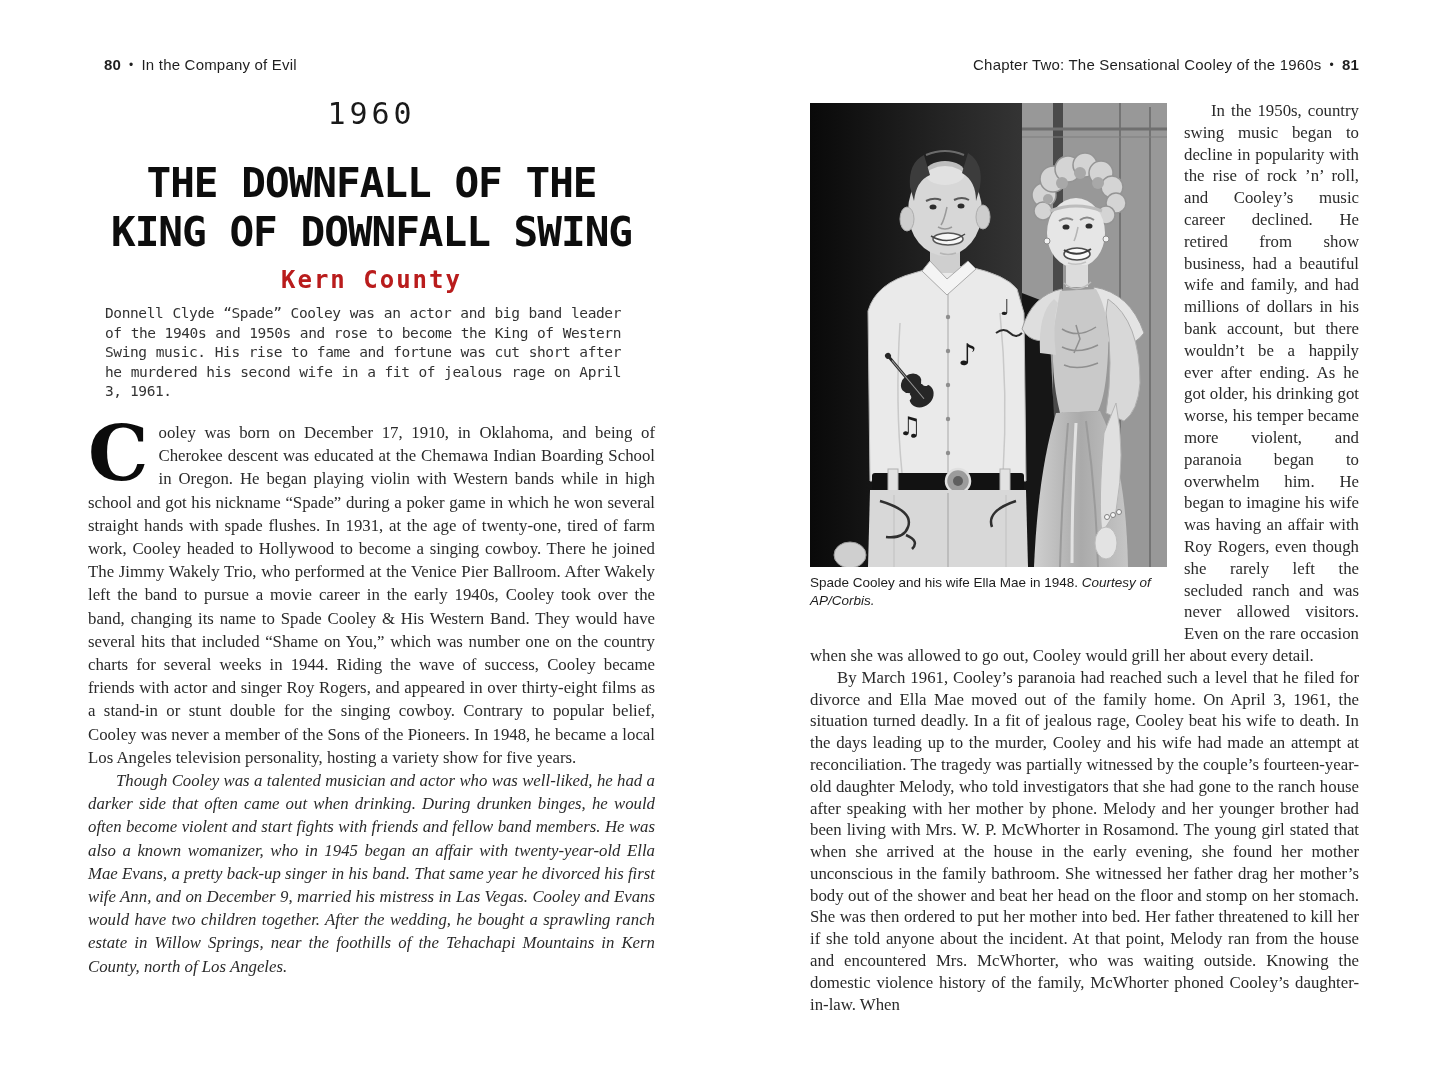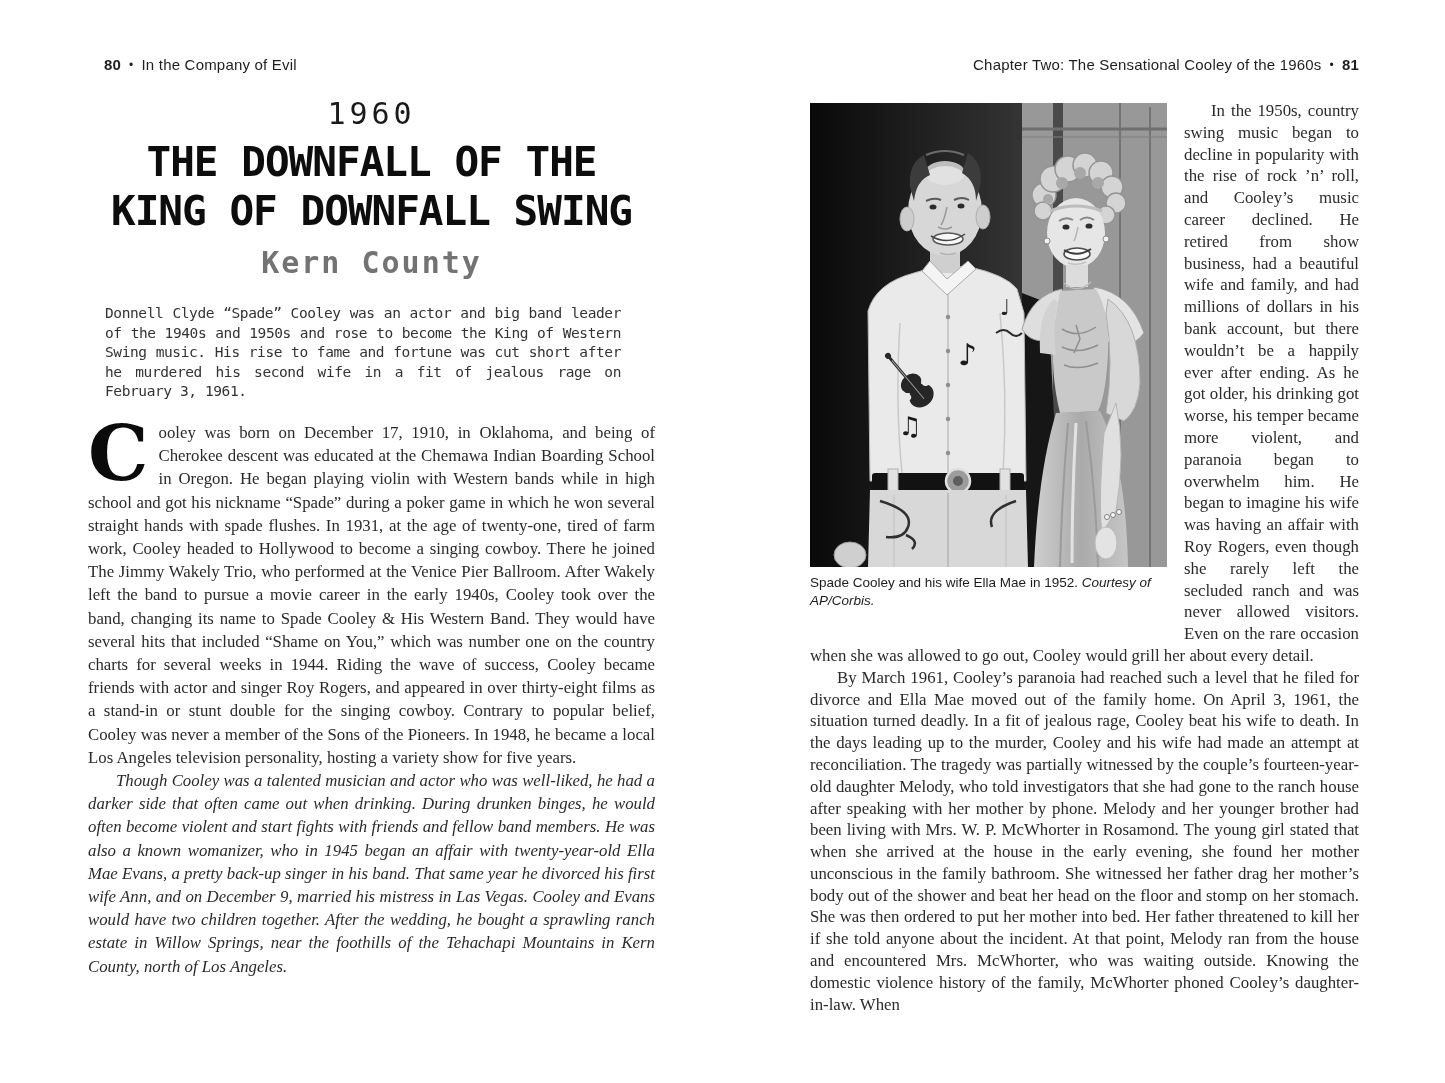--- a/index.html
+++ b/index.html
@@ -10,24 +10,24 @@
   .running-header{position:absolute;top:56px;font-family:"Liberation Sans", sans-serif;
                   font-size:15px;color:#1f1f1f;letter-spacing:.2px;}
   .running-header .num{font-weight:bold;}
   .running-header .bullet{display:inline-block;margin:0 8px;font-size:12px;vertical-align:1px;}
   .header-left{left:104px;width:567px;}
   .header-right{left:810px;width:549px;text-align:right;}
 
   
   .title-block{position:absolute;left:88px;top:96px;width:567px;text-align:center;color:#121212;}
   .year{font-family:"DejaVu Sans Mono", monospace;font-size:30px;letter-spacing:4px;color:#1a1a1a;}
-  .chapter-title{margin-top:7px;font-family:"DejaVu Sans Mono", monospace;font-weight:bold;
+  .chapter-title{margin-top:28px;font-family:"DejaVu Sans Mono", monospace;font-weight:bold;
                  font-size:41px;line-height:49px;letter-spacing:-1px;color:#0d0d0d;}
   .subtitle{margin-top:9px;font-family:"DejaVu Sans Mono", monospace;font-weight:bold;
-            font-size:30px;letter-spacing:2px;color:#737373;}
+            font-size:24px;letter-spacing:2px;color:#b91c1c;}
 
   
   .intro{position:absolute;left:105px;top:304px;width:516px;
          font-family:"DejaVu Sans Mono", monospace;font-size:14.5px;line-height:19.5px;
          letter-spacing:-.4px;text-align:justify;color:#333;}
 
   
   .body-left{position:absolute;left:88px;top:421px;width:567px;
              font-size:16.8px;line-height:23.2px;text-align:justify;}
   .body-left p{margin:0;}
@@ -60,21 +60,21 @@
 
   <div class="title-block">
     <div class="year">1960</div>
     <div class="chapter-title">
       <div>THE DOWNFALL OF THE</div>
       <div>KING OF DOWNFALL SWING</div>
     </div>
     <div class="subtitle">Kern County</div>
   </div>
 
-  <div class="intro">Donnell Clyde “Spade” Cooley was an actor and big band leader of the 1940s and 1950s and rose to become the King of Western Swing music. His rise to fame and fortune was cut short after he murdered his second wife in a fit of jealous rage on February 3, 1961.</div>
+  <div class="intro">Donnell Clyde “Spade” Cooley was an actor and big band leader of the 1940s and 1950s and rose to become the King of Western Swing music. His rise to fame and fortune was cut short after he murdered his second wife in a fit of jealous rage on April 3, 1961.</div>
 
   <div class="body-left">
     <p><span class="dropcap">C</span><span>ooley was born on December 17, 1910, in Oklahoma, and being of Cherokee descent was educated at the Chemawa Indian Boarding School in Oregon. He began playing violin with Western bands while in high school and got his nickname “Spade” during a poker game in which he won several straight hands with spade flushes. In 1931, at the age of twenty-one, tired of farm work, Cooley headed to Hollywood to become a singing cowboy. There he joined The Jimmy Wakely Trio, who performed at the Venice Pier Ballroom. After Wakely left the band to pursue a movie career in the early 1940s, Cooley took over the band, changing its name to Spade Cooley &amp; His Western Band. They would have several hits that included “Shame on You,” which was number one on the country charts for several weeks in 1944. Riding the wave of success, Cooley became friends with actor and singer Roy Rogers, and appeared in over thirty-eight films as a stand-in or stunt double for the singing cowboy. Contrary to popular belief, Cooley was never a member of the Sons of the Pioneers. In 1948, he became a local Los Angeles television personality, hosting a variety show for five years.</span></p>
     <p class="indent">Though Cooley was a talented musician and actor who was well-liked, he had a darker side that often came out when drinking. During drunken binges, he would often become violent and start fights with friends and fellow band members. He was also a known womanizer, who in 1945 began an affair with twenty-year-old Ella Mae Evans, a pretty back-up singer in his band. That same year he divorced his first wife Ann, and on December 9, married his mistress in Las Vegas. Cooley and Evans would have two children together. After the wedding, he bought a sprawling ranch estate in Willow Springs, near the foothills of the Tehachapi Mountains in Kern County, north of Los Angeles.</p>
   </div>
 
   <div class="right-content">
 
     <div class="figure">
       <svg class="photo-svg" viewBox="0 0 357 464" xmlns="http://www.w3.org/2000/svg" role="img">
@@ -198,21 +198,21 @@
           <path d="M258,320 Q252,390 250,464 M276,318 Q286,390 288,464" stroke="#9b9b9b" stroke-width="2" fill="none"></path>
           <path d="M266,320 Q262,390 262,460" stroke="#e2e2e2" stroke-width="3" fill="none"></path>
           <path d="M306,300 Q316,350 306,408 L292,430 Q288,400 294,330 Z" fill="#e0e0e0" stroke="#b5b5b5"></path>
           <circle cx="297" cy="414" r="2.5" fill="#f6f6f6" stroke="#7f7f7f"></circle>
           <circle cx="303" cy="412" r="2.5" fill="#f6f6f6" stroke="#7f7f7f"></circle>
           <circle cx="309" cy="409" r="2.5" fill="#f6f6f6" stroke="#7f7f7f"></circle>
           <ellipse cx="296" cy="440" rx="11" ry="16" fill="#e3e3e3" stroke="#bdbdbd"></ellipse>
         </g>
       </svg>
       <div class="caption">
-        <span>Spade Cooley and his wife Ella Mae in 1952.</span>
+        <span>Spade Cooley and his wife Ella Mae in 1948.</span>
         <span class="credit">Courtesy of AP/Corbis.</span>
       </div>
     </div>
 
     <p>In the 1950s, country swing music began to decline in popularity with the rise of rock ’n’ roll, and Cooley’s music career declined. He retired from show business, had a beautiful wife and family, and had millions of dollars in his bank account, but there wouldn’t be a happily ever after ending. As he got older, his drinking got worse, his temper became more violent, and paranoia began to overwhelm him. He began to imagine his wife was having an affair with Roy Rogers, even though she rarely left the secluded ranch and was never allowed visitors. Even on the rare occasion when she was allowed to go out, Cooley would grill her about every detail.</p>
     <p>By March 1961, Cooley’s paranoia had reached such a level that he filed for divorce and Ella Mae moved out of the family home. On April 3, 1961, the situation turned deadly. In a fit of jealous rage, Cooley beat his wife to death. In the days leading up to the murder, Cooley and his wife had made an attempt at reconciliation. The tragedy was partially witnessed by the couple’s fourteen-year-old daughter Melody, who told investigators that she had gone to the ranch house after speaking with her mother by phone. Melody and her younger brother had been living with Mrs. W. P. McWhorter in Rosamond. The young girl stated that when she arrived at the house in the early evening, she found her mother unconscious in the family bathroom. She witnessed her father drag her mother’s body out of the shower and beat her head on the floor and stomp on her stomach. She was then ordered to put her mother into bed. Her father threatened to kill her if she told anyone about the incident. At that point, Melody ran from the house and encountered Mrs. McWhorter, who was waiting outside. Knowing the domestic violence history of the family, McWhorter phoned Cooley’s daughter-in-law. When</p>
   </div>
 
 </div>
 

